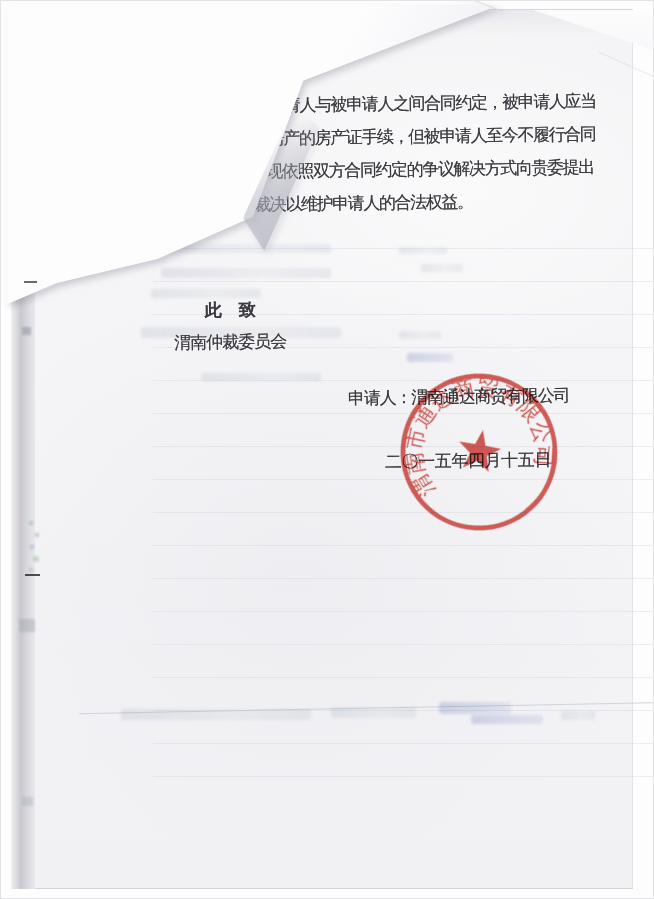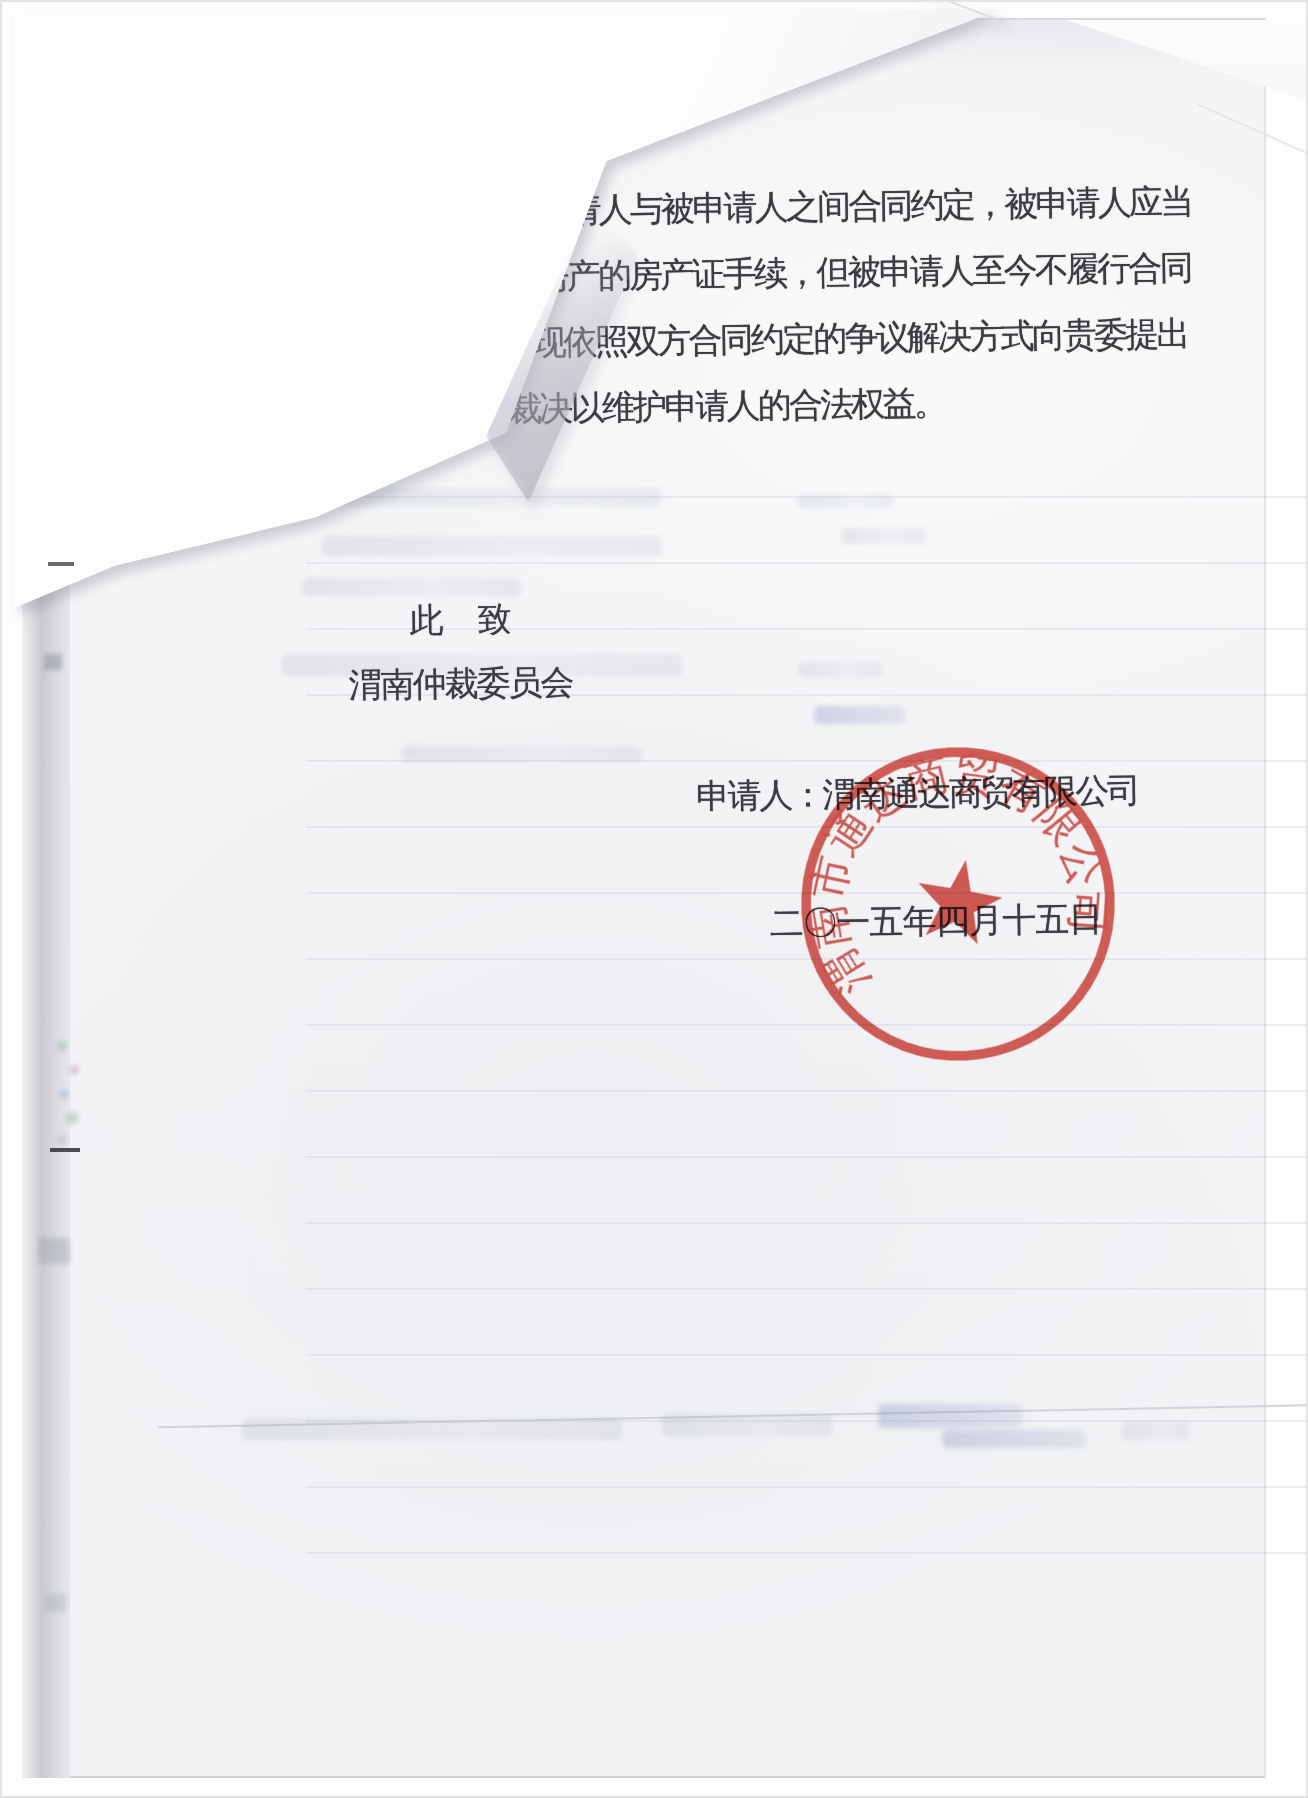--- a/index.html
+++ b/index.html
@@ -46,21 +46,21 @@
   .textlayer{
     position:absolute;left:0;top:0;width:654px;height:899px;
     transform:rotate(-0.8deg);transform-origin:130px 110px;
     color:#3b3b41;text-shadow:0 0 .5px rgba(59,59,65,.75);
   }
   .line{position:absolute;font-size:17px;letter-spacing:-1.4px;white-space:pre;}
   .p1{left:126px;top:95px;padding-left:32px;}
   .p2{left:126px;top:128px;}
   .p3{left:124px;top:161px;}
   .p4{left:127px;top:194px;}
-  .salut{left:201px;top:299px;letter-spacing:0;}
+  .salut{left:201px;top:299px;letter-spacing:0;font-weight:bold;}
   .recip{left:170px;top:331px;letter-spacing:-1px;}
   .applicant{left:343px;top:389px;letter-spacing:-1.2px;}
   .dateline{left:379px;top:453px;letter-spacing:-0.4px;}
   
   .seal{
     position:absolute;left:398px;top:371px;width:160px;height:160px;
     mix-blend-mode:multiply;opacity:.88;filter:blur(.3px);
     transform:rotate(-42deg);
   }
   

